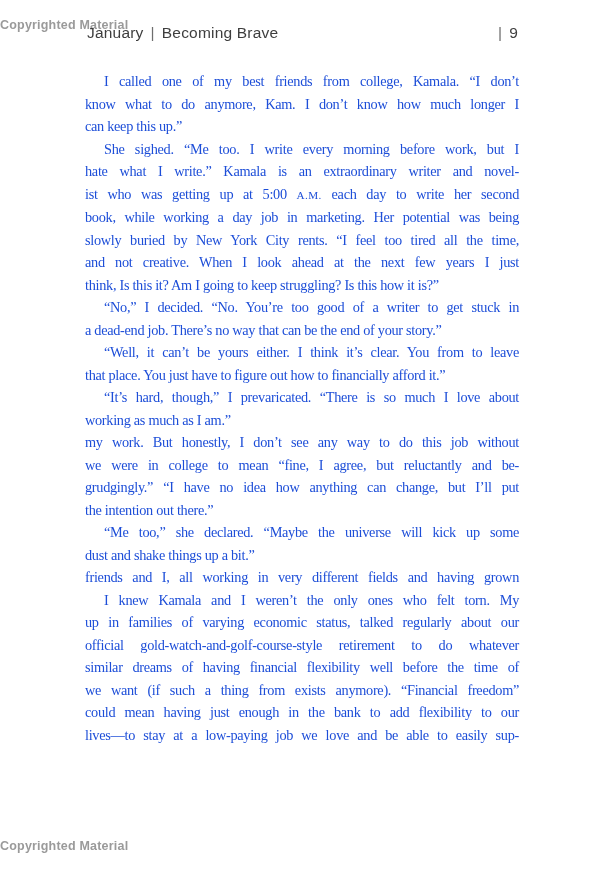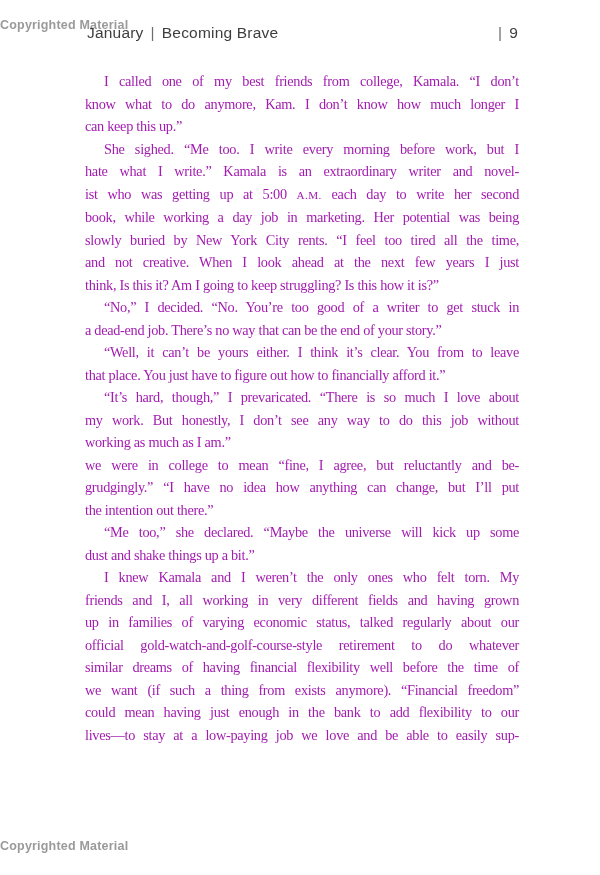--- a/index.html
+++ b/index.html
@@ -41,21 +41,21 @@
     color: #6e6e6e;
     padding: 0 7px;
   }
   .body-text {
     position: absolute;
     left: 85px;
     top: 70px;
     width: 434px;
     font-size: 14.3px;
     line-height: 22.5px;
-    color: #a21caf;
+    color: #1d4ed8;
     letter-spacing: -0.3px;
   }
   .para { margin: 0; }
   .line {
     text-align: justify;
     text-align-last: justify;
   }
   .line.flush { text-align-last: left; }
   .line.indent { text-indent: 19px; }
   .sc {
@@ -97,35 +97,35 @@
       <div class="para">
         <div class="line indent"><span>“No,” I decided. “No. You’re too good of a writer to get stuck in</span></div>
         <div class="line flush"><span>a dead-end job. There’s no way that can be the end of your story.”</span></div>
       </div>
       <div class="para">
         <div class="line indent"><span>“Well, it can’t be yours either. I think it’s clear. You from to leave</span></div>
         <div class="line flush"><span>that place. You just have to figure out how to financially afford it.”</span></div>
       </div>
       <div class="para">
         <div class="line indent"><span>“It’s hard, though,” I prevaricated. “There is so much I love about</span></div>
+        <div class="line flush"><span>working as much as I am.”</span></div>
         <div class="line"><span>my work. But honestly, I don’t see any way to do this job without</span></div>
-        <div class="line flush"><span>working as much as I am.”</span></div>
       </div>
       <div class="para">
         <div class="line"><span>we were in college to mean “fine, I agree, but reluctantly and be-</span></div>
         <div class="line"><span>grudgingly.” “I have no idea how anything can change, but I’ll put</span></div>
         <div class="line flush"><span>the intention out there.”</span></div>
       </div>
       <div class="para">
         <div class="line indent"><span>“Me too,” she declared. “Maybe the universe will kick up some</span></div>
         <div class="line flush"><span>dust and shake things up a bit.”</span></div>
       </div>
       <div class="para">
+        <div class="line"><span>friends and I, all working in very different fields and having grown</span></div>
         <div class="line indent"><span>I knew Kamala and I weren’t the only ones who felt torn. My</span></div>
-        <div class="line"><span>friends and I, all working in very different fields and having grown</span></div>
         <div class="line"><span>up in families of varying economic status, talked regularly about our</span></div>
         <div class="line"><span>official gold-watch-and-golf-course-style retirement to do whatever</span></div>
         <div class="line"><span>similar dreams of having financial flexibility well before the time of</span></div>
         <div class="line"><span>we want (if such a thing from exists anymore). “Financial freedom”</span></div>
         <div class="line"><span>could mean having just enough in the bank to add flexibility to our</span></div>
         <div class="line"><span>lives—to stay at a low-paying job we love and be able to easily sup-</span></div>
       </div>
     </div>
 
   <div class="copyright bottom">Copyrighted Material</div>

